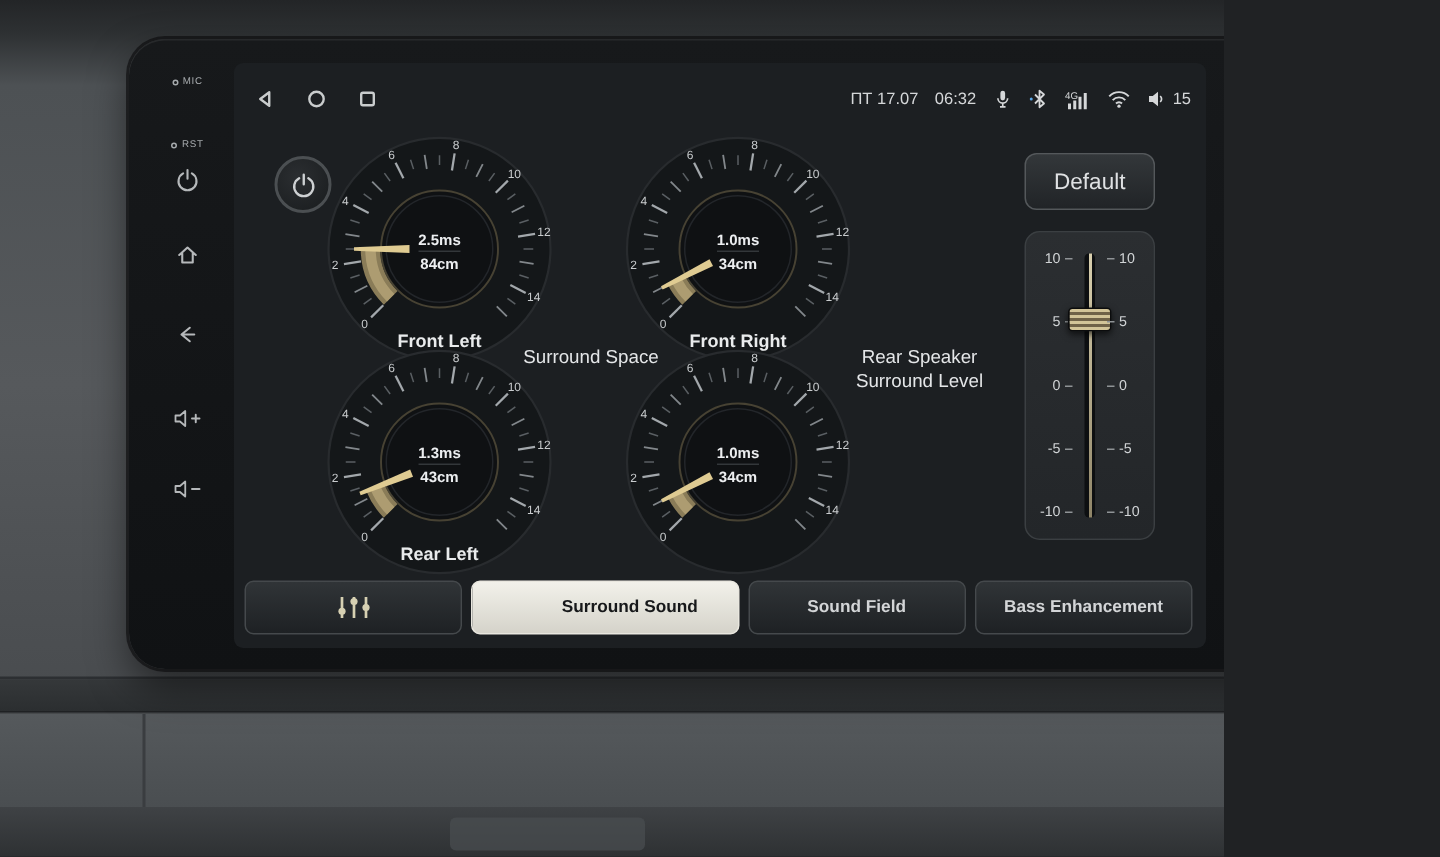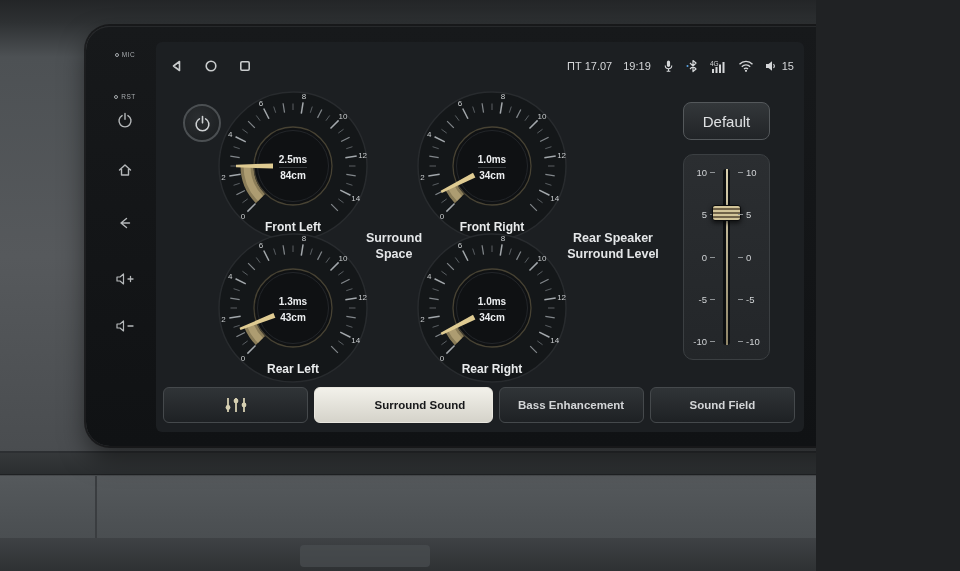--- a/index.html
+++ b/index.html
@@ -29,21 +29,21 @@
   .status-group{margin-left:auto;display:flex;gap:11px;align-items:center;font-size:11px;}
   .sicon{display:flex;align-items:center;}
   .vol-num{font-size:11px;margin-left:-6px;}
   .power-btn{position:absolute;left:27px;top:62px;width:38px;height:38px;border-radius:50%;
     border:2px solid #4b4f52;background:radial-gradient(circle at 40% 35%,#2b2e31,#191c1e);
     display:flex;align-items:center;justify-content:center;padding:0;cursor:pointer;}
   .knob{position:absolute;width:160px;height:160px;}
   .knob svg{display:block;}
   .knob-label{position:absolute;top:134px;left:0;width:100%;text-align:center;
     font-size:12px;font-weight:bold;color:#e9ebec;}
-  .zone-label{position:absolute;text-align:center;font-size:12.5px;font-weight:bold;color:#e4e6e8;line-height:1.3;}
+  .zone-label{position:absolute;text-align:center;font-size:12.5px;font-weight:normal;color:#e4e6e8;line-height:1.3;}
   .surround-space{left:191px;top:188px;width:94px;}
   .rear-speaker{left:393px;top:188px;width:128px;}
   .default-btn{position:absolute;left:527px;top:60px;width:87px;height:38px;border-radius:8px;
     border:1px solid #54585b;background:linear-gradient(#33373a,#212427);color:#dfe1e3;
     font-size:15px;font-family:inherit;cursor:pointer;}
   .slider-panel{position:absolute;left:527px;top:112px;width:87px;height:206px;border-radius:10px;
     border:1px solid #3b3f42;background:linear-gradient(#2b2e31,#232629);}
   .ticks{position:absolute;top:12px;bottom:12px;display:flex;flex-direction:column;justify-content:space-between;
     font-size:9.5px;color:#d0d3d5;}
   .ticks-left{left:7px;}
@@ -132,21 +132,21 @@
               </svg>
             </span>
           <span class="sicon">
               <svg width="14" height="14" viewBox="0 0 14 14">
                 <rect x="2.8" y="2.8" width="8.4" height="8.4" rx="1.2" fill="none" stroke="#c9cccd" stroke-width="1.6"></rect>
               </svg>
             </span>
         </div>
         <div class="status-group">
           <span>ПТ 17.07</span>
-          <span>19:19</span>
+          <span>06:32</span>
           <span class="sicon">
               <svg width="13" height="14" viewBox="0 0 14 14">
                 <rect x="5.3" y="1" width="3.4" height="7" rx="1.7" fill="#d5d7d9"></rect>
                 <path d="M3.5 6.5 a3.5 3.5 0 0 0 7 0" fill="none" stroke="#d5d7d9" stroke-width="1.2"></path>
                 <path d="M7 10 V12 M5 12.7 H9" stroke="#d5d7d9" stroke-width="1.2"></path>
               </svg>
             </span>
           <span class="sicon">
               <svg width="13" height="14" viewBox="0 0 13 14">
                 <circle cx="1.5" cy="7" r="1" fill="#5aa7e8"></circle>
@@ -393,21 +393,20 @@
             <text x="142.8" y="114.6" font-size="8" fill="#c9ccce" text-anchor="middle">14</text>
             <path d="M47.47 112.53 A46 46 0 0 1 39.01 100.88" stroke="#8a7c58" stroke-width="13" fill="none"></path>
             <path d="M47.47 112.53 A46 46 0 0 1 39.01 100.88" stroke="#b3a276" stroke-width="7" fill="none" opacity="0.85"></path>
             <circle cx="80" cy="80" r="39" fill="#0f1113" stroke="#474233" stroke-width="1.3"></circle>
             <circle cx="80" cy="80" r="35.5" fill="none" stroke="#23262a" stroke-width="1"></circle>
             <polygon points="77.4,60 82.6,60 81.2,23 78.8,23" fill="#dfcb92" transform="rotate(-117.0 80 80)"></polygon>
             <text x="80" y="77" font-size="10" font-weight="bold" fill="#eceef0" text-anchor="middle">1.0ms</text>
             <line x1="66" y1="81.5" x2="94" y2="81.5" stroke="#33373a" stroke-width="1"></line>
             <text x="80" y="93" font-size="10" font-weight="bold" fill="#eceef0" text-anchor="middle">34cm</text>
           </svg>
-        <div class="knob-label">Rear Right</div>
       </div>
 
       <div class="zone-label surround-space">Surround Space</div>
       <div class="zone-label rear-speaker">Rear Speaker Surround Level</div>
 
       <button class="default-btn">Default</button>
 
       <div class="slider-panel">
         <div class="ticks ticks-left">
           <span class="tick">
@@ -462,18 +461,18 @@
       <div class="tabbar">
         <button class="tab">
           <svg width="26" height="18" viewBox="0 0 26 18">
             <path d="M5 2 V16 M13 2 V16 M21 2 V16" stroke="#d6d0b2" stroke-width="1.8"></path>
             <circle cx="5" cy="11.5" r="2.4" fill="#d6d0b2"></circle>
               <circle cx="13" cy="5" r="2.4" fill="#d6d0b2"></circle>
               <circle cx="21" cy="9" r="2.4" fill="#d6d0b2"></circle>
           </svg>
         </button>
         <button class="tab active">Surround Sound</button>
+        <button class="tab">Sound Field</button>
         <button class="tab">Bass Enhancement</button>
-        <button class="tab">Sound Field</button>
       </div>
     </div>
   </div>
 </div>
 
 </body></html>

